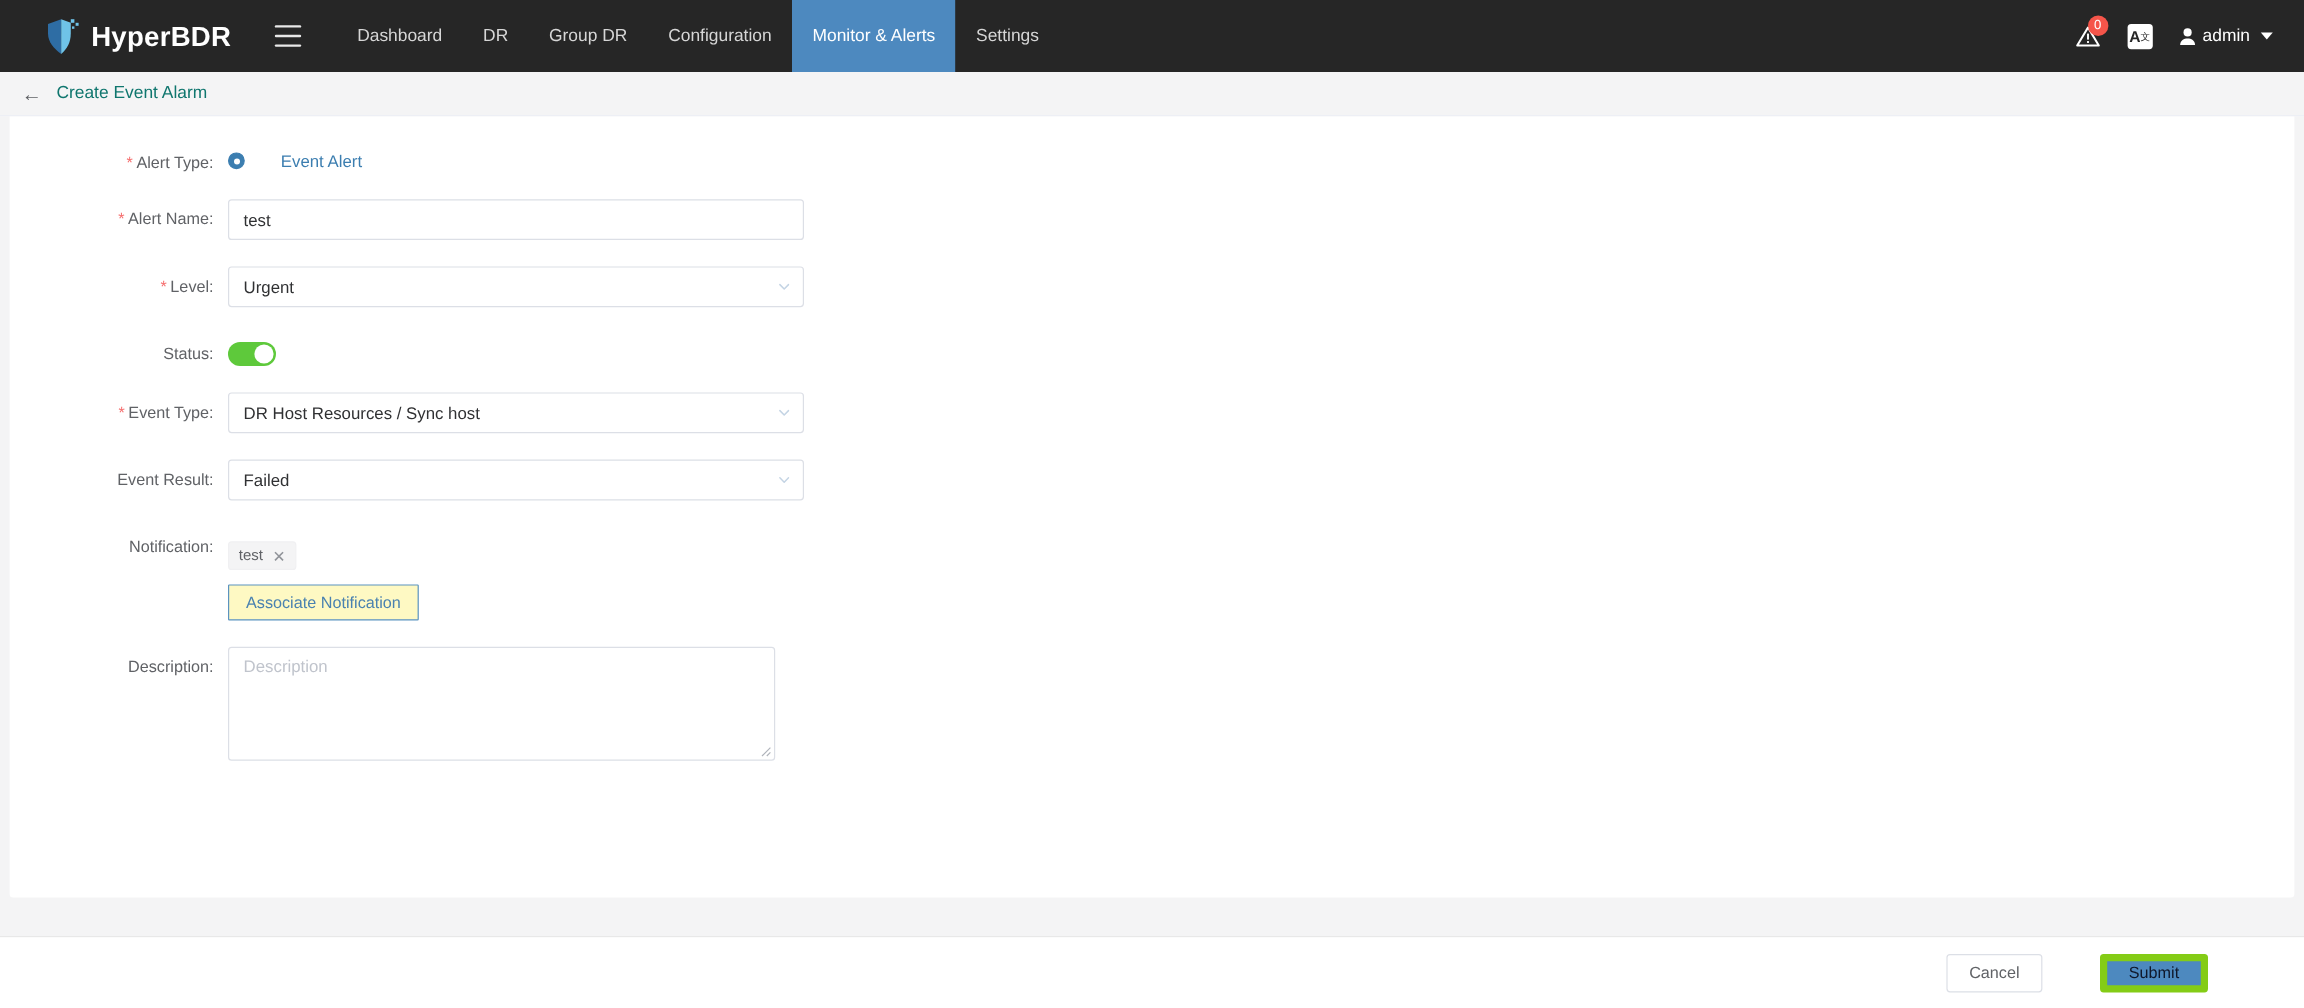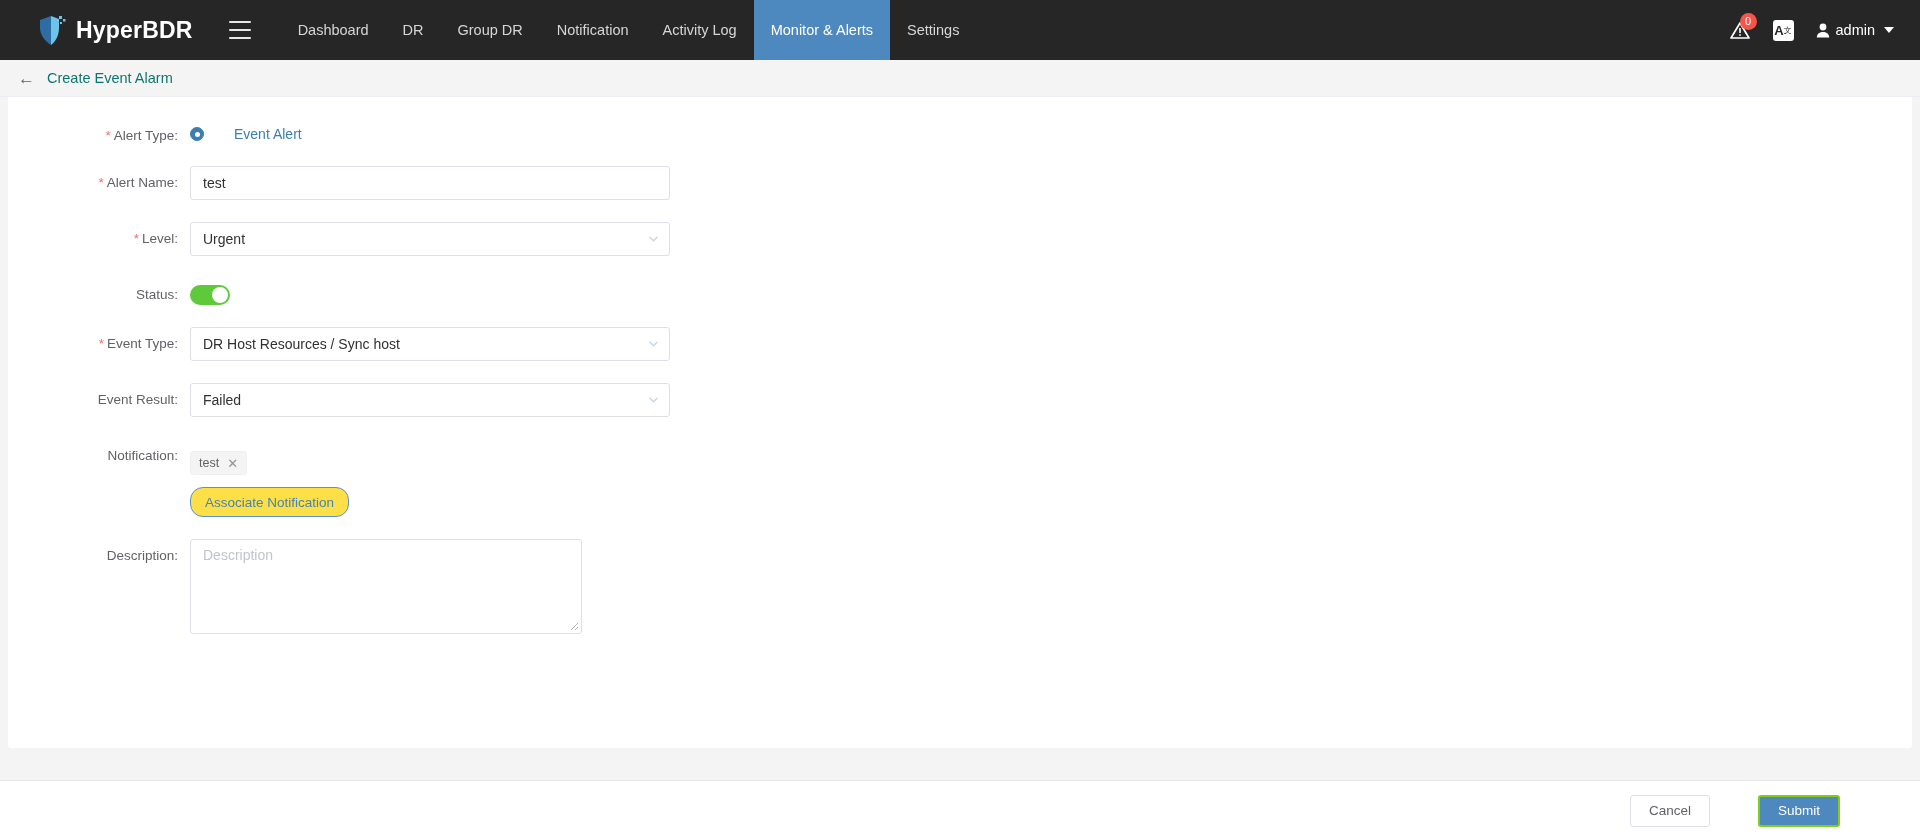--- a/index.html
+++ b/index.html
@@ -159,28 +159,28 @@
     background: #f4f4f5; border: 1px solid #f0f0f2; border-radius: 3px;
     font-size: 12.5px; color: #606266;
     margin-top: 12px;
   }
   .tag-close { color: #909399; font-size: 13px; cursor: pointer; line-height: 1; }
 
   .assoc-btn {
     margin-top: 12px;
     display: inline-flex; align-items: center; justify-content: center;
     height: 30px; padding: 0 14px;
-    border: 1px solid #5b93c0; border-radius: 13px;
-    background: #fde047; color: #4a82b0;
+    border: 1px solid #5b93c0; border-radius: 1px;
+    background: #fef9c3; color: #4a82b0;
     font-size: 13.5px; cursor: pointer;
     font-family: "Liberation Sans", sans-serif;
   }
 
   .textarea-box {
-    width: 392px; height: 95px;
+    width: 456px; height: 95px;
     border: 1px solid #dcdfe6; border-radius: 3px;
     background: #fff; padding: 7px 12px;
     font-size: 14px; color: #c0c4cc;
     position: relative; cursor: text;
     font-family: "Liberation Sans", sans-serif;
   }
   .resize-grip {
     position: absolute; right: 2px; bottom: 2px;
     width: 10px; height: 10px;
   }
@@ -194,21 +194,21 @@
     padding-right: 80px; gap: 12px;
   }
   .btn {
     height: 32px; padding: 0 18px; border-radius: 3px;
     font-size: 13.5px; cursor: pointer;
     display: inline-flex; align-items: center; justify-content: center;
     font-family: "Liberation Sans", sans-serif;
     margin-left: 36px;
   }
   .btn-cancel { background:#fff; border:1px solid #dcdfe6; color:#606266; }
-  .btn-submit { background:#4d89bf; border:2px solid #84cc16; color:#ffffff; }
+  .btn-submit { background:#4d89bf; border:6px solid #84cc16; color:#0f172a; }
 </style>
 </head>
 <body>
 
 <div class="navbar">
 
   <div class="brand">
     <span class="logo-shield">
       <svg width="28" height="31" viewBox="0 0 28 31">
         <path d="M2 5 L13 1 L13 30 C7 26 2 20 2 13 Z" fill="#2e6da4"></path>
@@ -224,22 +224,21 @@
   <div class="hamburger">
     <i></i>
       <i></i>
       <i></i>
   </div>
 
   <div class="nav-links">
     <div class="nav-link">Dashboard</div>
     <div class="nav-link">DR</div>
     <div class="nav-link">Group DR</div>
-    <div class="nav-link">Notification</div>
-    <div class="nav-link">Activity Log</div>
+    <div class="nav-link">Configuration</div>
     <div class="nav-link active">Monitor &amp; Alerts</div>
     <div class="nav-link">Settings</div>
   </div>
 
   <div class="nav-right">
     <div class="alert-wrap">
       <svg width="22" height="22" viewBox="0 0 22 22">
         <path d="M11 4 L20 19 L2 19 Z" fill="none" stroke="#ffffff" stroke-width="1.7" stroke-linejoin="round"></path>
         <rect x="10.2" y="9" width="1.6" height="5" fill="#ffffff"></rect>
         <rect x="10.2" y="15.2" width="1.6" height="1.6" fill="#ffffff"></rect>

